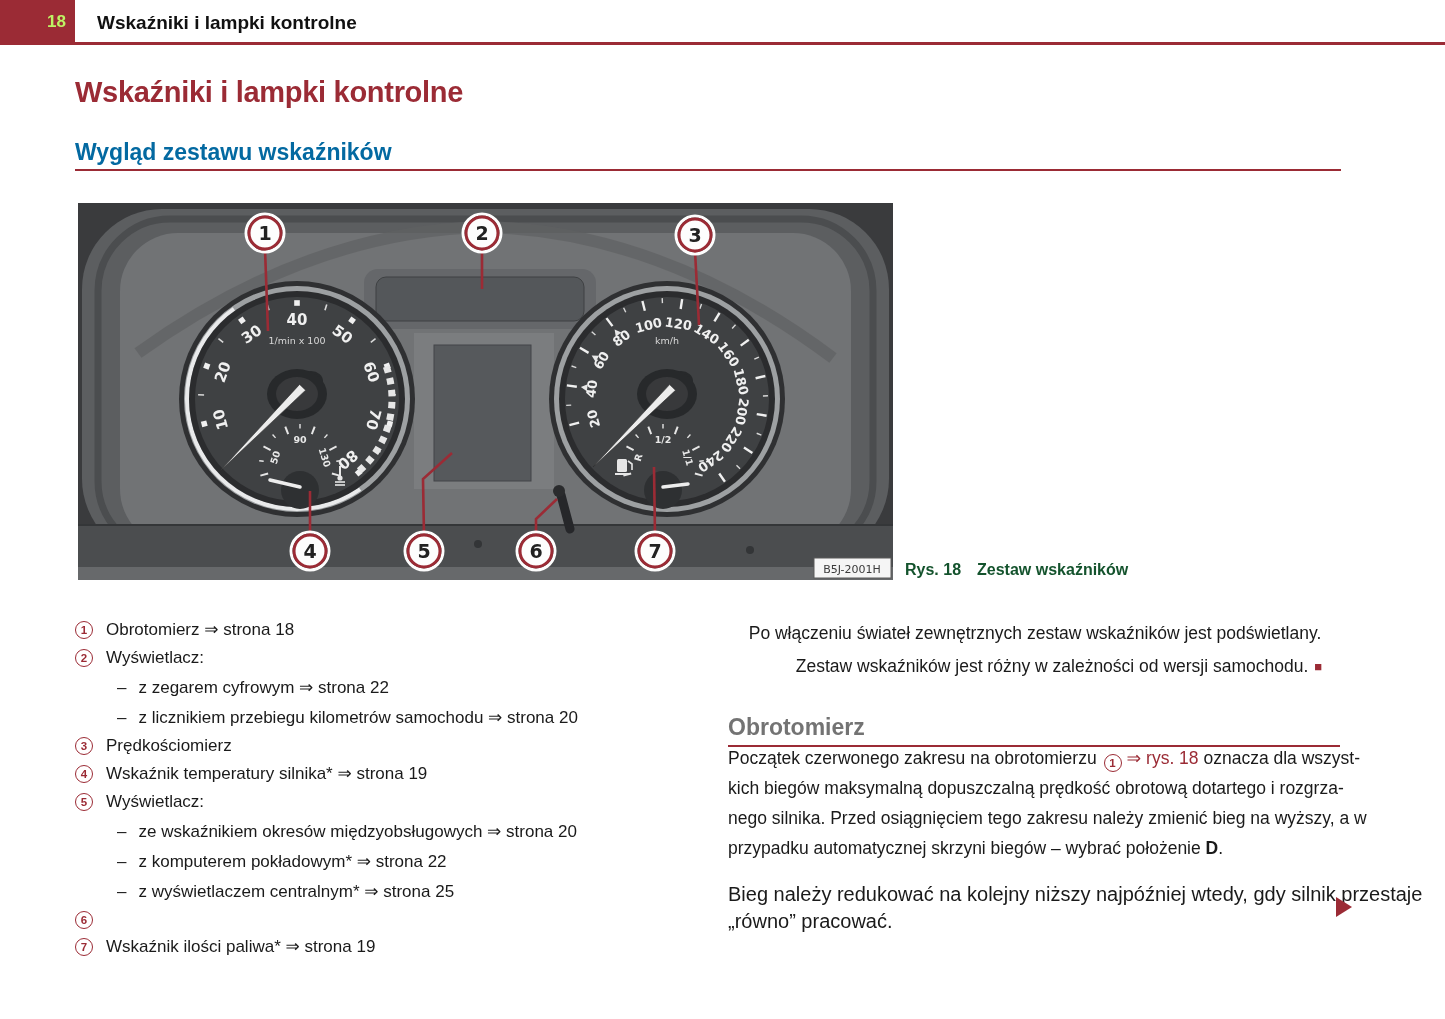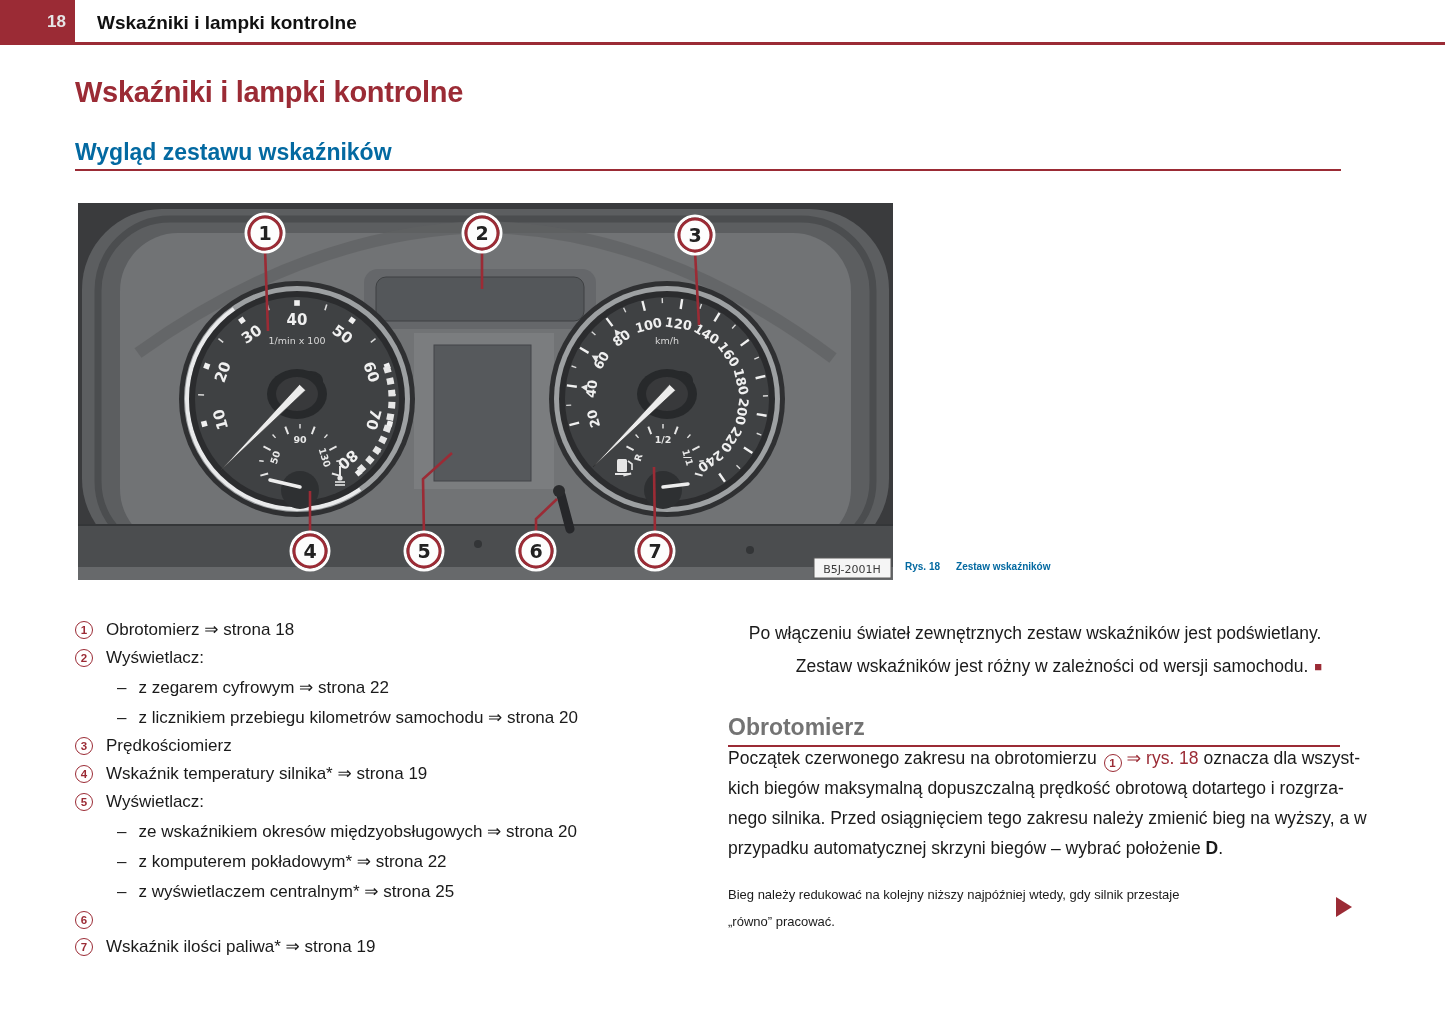--- a/index.html
+++ b/index.html
@@ -1,50 +1,50 @@
 <!DOCTYPE html>
 <html><head>
 <meta charset="utf-8">
 <style>
   html,body{margin:0;padding:0;background:#fff;}
   .page{position:relative;width:1445px;height:1019px;background:#fff;overflow:hidden;
         font-family:"Liberation Sans",sans-serif;color:#1a1a1a;}
   
   .hdr-block{position:absolute;left:0;top:0;width:75px;height:42px;background:#9b2b35;
-             color:#e5e5e5;font-size:17px;font-weight:bold;text-align:right;line-height:44px;
+             color:#bef264;font-size:17px;font-weight:bold;text-align:right;line-height:44px;
              box-sizing:border-box;padding-right:9px;}
   .hdr-title{position:absolute;left:97px;top:0;height:42px;line-height:46px;
              font-size:19px;font-weight:bold;color:#111;}
   .hdr-rule{position:absolute;left:0;top:42px;width:1445px;height:3px;background:#9b2b35;}
   
   .page-title{position:absolute;left:75px;top:76px;font-size:29px;font-weight:bold;color:#9b2b35;letter-spacing:-0.3px;}
   .sec1-head{position:absolute;left:75px;top:139px;font-size:23px;font-weight:bold;color:#0369a1;}
   .sec1-rule{position:absolute;left:75px;top:169px;width:1266px;height:2px;background:#9b2b35;}
   
   .figure{position:absolute;left:78px;top:203px;width:815px;height:377px;}
-  .fig-caption{position:absolute;left:905px;top:561px;font-size:10px;font-weight:bold;color:#0369a1;white-space:nowrap;}
+  .fig-caption{position:absolute;left:905px;top:561px;font-size:16px;font-weight:bold;color:#14532d;white-space:nowrap;}
   .fig-caption .cap2{margin-left:16px;}
   
   .legend{position:absolute;left:75px;top:620px;width:645px;font-size:17px;}
   .lrow{display:flex;align-items:flex-start;margin-top:8px;line-height:20px;}
   .lrow.first{margin-top:0;}
   .lrow.sub{margin-top:10px;padding-left:42px;}
   .lnum{flex:0 0 auto;width:18px;height:18px;border:1.6px solid #9b2b35;border-radius:50%;
         color:#9b2b35;font-size:11.5px;font-weight:bold;display:flex;align-items:center;justify-content:center;
         margin-right:13px;margin-top:1px;box-sizing:border-box;}
   .ldash{flex:0 0 auto;margin-right:12px;}
   
   .rcol{position:absolute;left:728px;top:620px;width:614px;font-size:17.5px;line-height:26px;text-align:center;}
   .rline{white-space:nowrap;}
   .p2row{margin-top:7px;margin-left:48px;}
   .endsq{color:#9b2b35;font-size:13px;margin-left:6px;vertical-align:1px;}
   .sec2-head{position:absolute;left:728px;top:714px;font-size:23px;font-weight:bold;color:#737373;}
   .sec2-rule{position:absolute;left:728px;top:745px;width:612px;height:2px;background:#9b2b35;}
   .para1{position:absolute;left:728px;top:743px;width:620px;font-size:17.5px;line-height:30px;}
-  .para2{position:absolute;left:728px;top:881px;width:620px;font-size:13px;line-height:27px;}
+  .para2{position:absolute;left:728px;top:881px;width:620px;font-size:20px;line-height:27px;}
   .inline-circle{display:inline-flex;width:18px;height:18px;border:1.6px solid #9b2b35;border-radius:50%;
         color:#9b2b35;font-size:11.5px;font-weight:bold;align-items:center;justify-content:center;
         vertical-align:-3px;margin:0 5px 0 2px;box-sizing:border-box;}
   .red{color:#9b2b35;}
   .cont-arrow{position:absolute;left:1336px;top:897px;width:0;height:0;
         border-left:16px solid #9b2b35;border-top:10px solid transparent;border-bottom:10px solid transparent;}
   svg text{font-family:"DejaVu Sans",sans-serif;}
 </style>
 </head>
 <body>

